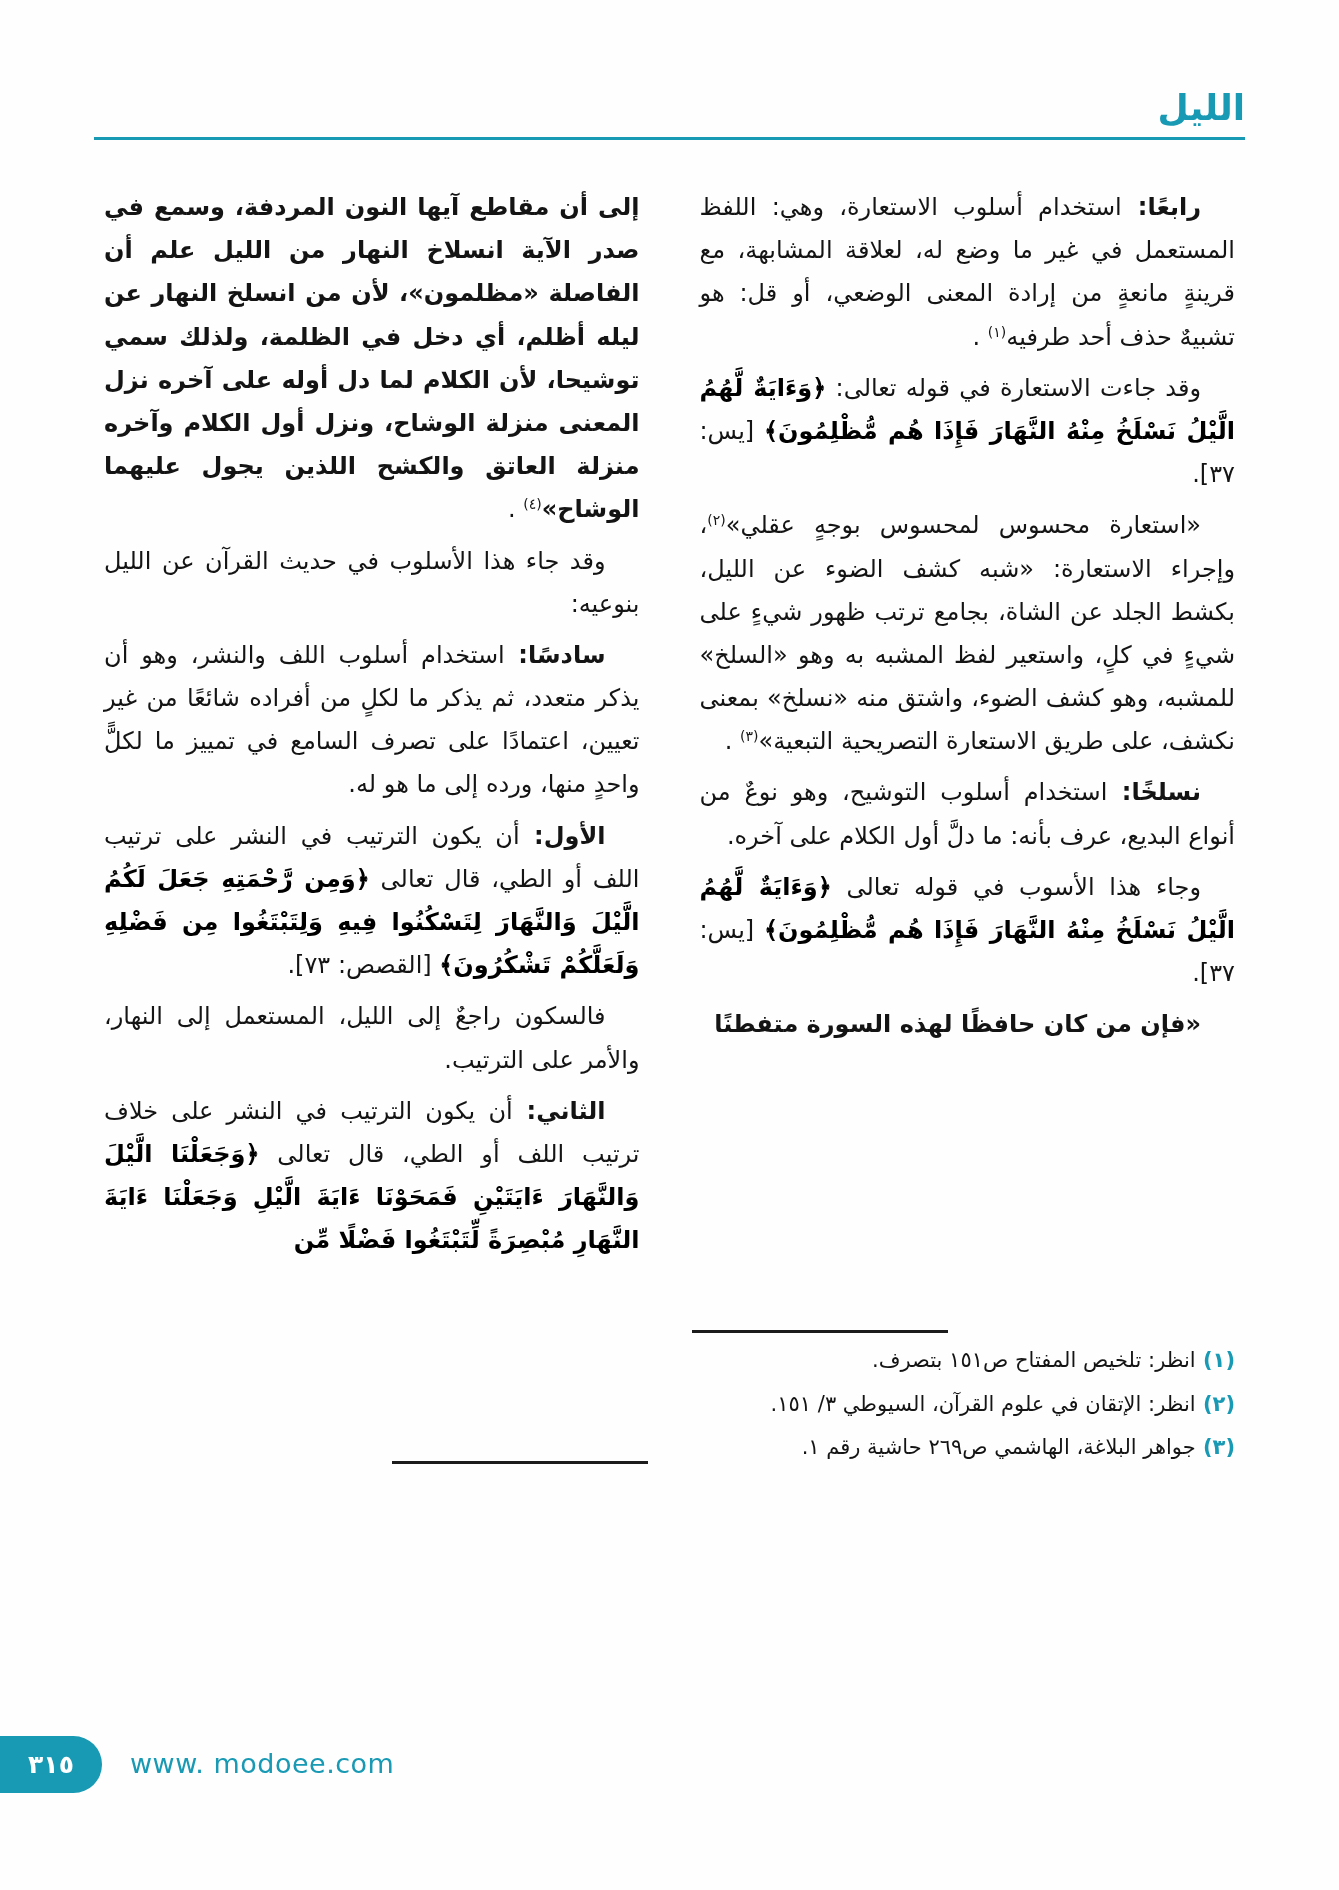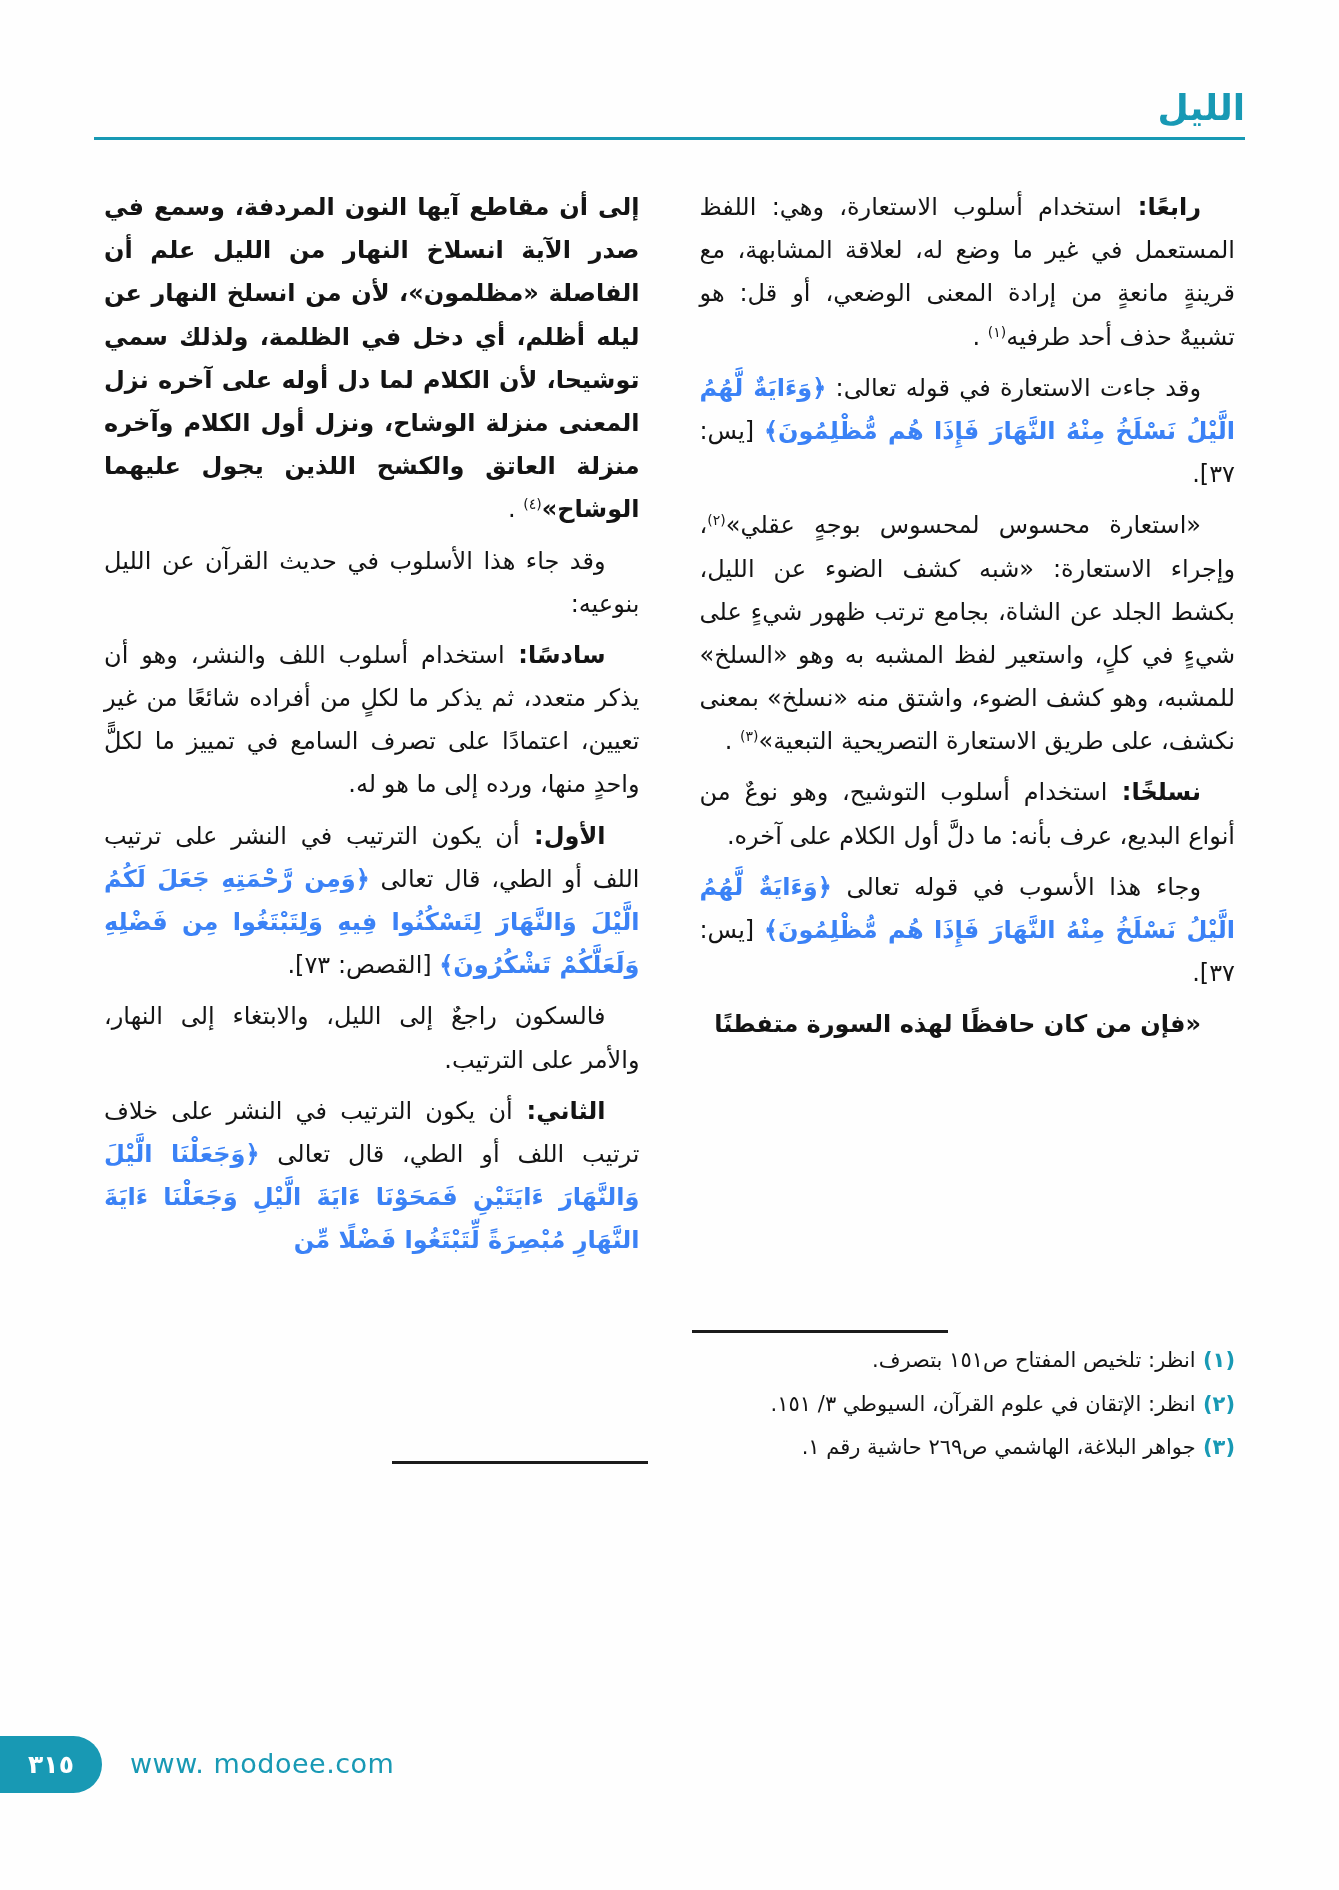--- a/index.html
+++ b/index.html
@@ -28,21 +28,21 @@
   }
   .column { flex:1 1 0; display:flex; flex-direction:column; min-width:0; }
   .col-body { }
   .para {
     margin:8px; font-size:24px; line-height:1.8;
     text-align:justify; color:#141414;
   }
   .para.indent { text-indent:34px; }
   .run-n { }
   .run-b { font-weight:bold; }
-  .run-q { color:#3b82f6; font-weight:bold; }
+  .run-q { color:#000000; font-weight:bold; }
   .run-r { font-size:14px; vertical-align:8px; }
   .run-f { color:#1899b4; font-weight:bold; }
 
   
   .footnotes { margin-top:auto; padding-top:4px; }
   .fn-rule { width:256px; border-top:3px solid #1c1c1c; height:0; margin-bottom:10px; }
   .fn-rule.to-left { margin-right:auto; margin-left:0; }
   .fn-rule.to-right { margin-right:0; margin-left:auto; }
   .para.footnote {
     font-size:21px; line-height:1.7;
@@ -93,21 +93,21 @@
           </div>
       </div>
     </div>
 
     <div class="column">
       <div class="col-body">
           <p class="para"><span class="run-b">إلى أن مقاطع آيها النون المردفة، وسمع في صدر الآية انسلاخ النهار من الليل علم أن الفاصلة «مظلمون»، لأن من انسلخ النهار عن ليله أظلم، أي دخل في الظلمة، ولذلك سمي توشيحا، لأن الكلام لما دل أوله على آخره نزل المعنى منزلة الوشاح، ونزل أول الكلام وآخره منزلة العاتق والكشح اللذين يجول عليهما الوشاح»</span><span class="run-r">(٤)</span><span class="run-n"> .</span></p>
           <p class="para indent"><span class="run-n">وقد جاء هذا الأسلوب في حديث القرآن عن الليل بنوعيه:</span></p>
           <p class="para indent"><span class="run-b">سادسًا: </span><span class="run-n">استخدام أسلوب اللف والنشر، وهو أن يذكر متعدد، ثم يذكر ما لكلٍ من أفراده شائعًا من غير تعيين، اعتمادًا على تصرف السامع في تمييز ما لكلًّ واحدٍ منها، ورده إلى ما هو له.</span></p>
           <p class="para indent"><span class="run-b">الأول: </span><span class="run-n">أن يكون الترتيب في النشر على ترتيب اللف أو الطي، قال تعالى </span><span class="run-q">﴿وَمِن رَّحْمَتِهِ جَعَلَ لَكُمُ الَّيْلَ وَالنَّهَارَ لِتَسْكُنُوا فِيهِ وَلِتَبْتَغُوا مِن فَضْلِهِ وَلَعَلَّكُمْ تَشْكُرُونَ﴾</span><span class="run-n"> [القصص: ٧٣].</span></p>
-          <p class="para indent"><span class="run-n">فالسكون راجعٌ إلى الليل، والابتغاء إلى النهار، والأمر على الترتيب.</span></p>
+          <p class="para indent"><span class="run-n">فالسكون راجعٌ إلى الليل، المستعمل إلى النهار، والأمر على الترتيب.</span></p>
           <p class="para indent"><span class="run-b">الثاني: </span><span class="run-n">أن يكون الترتيب في النشر على خلاف ترتيب اللف أو الطي، قال تعالى </span><span class="run-q">﴿وَجَعَلْنَا الَّيْلَ وَالنَّهَارَ ءَايَتَيْنِ فَمَحَوْنَا ءَايَةَ الَّيْلِ وَجَعَلْنَا ءَايَةَ النَّهَارِ مُبْصِرَةً لِّتَبْتَغُوا فَضْلًا مِّن</span></p>
         </div>
       <div class="footnotes">
         <div class="fn-rule to-right"></div>
       </div>
     </div>
 
   </div>
 
   <div class="page-tab">

